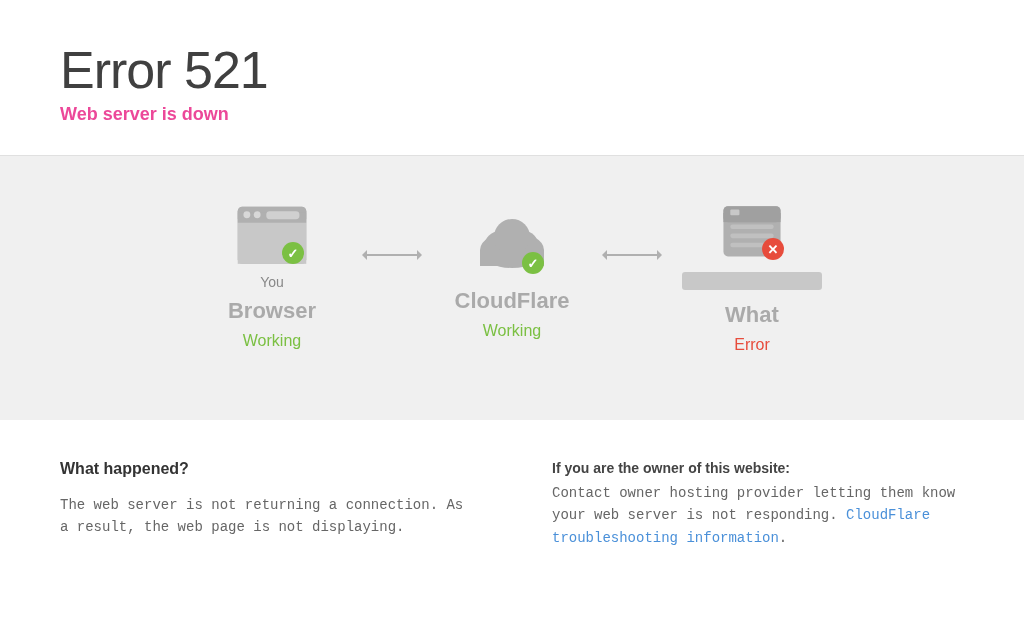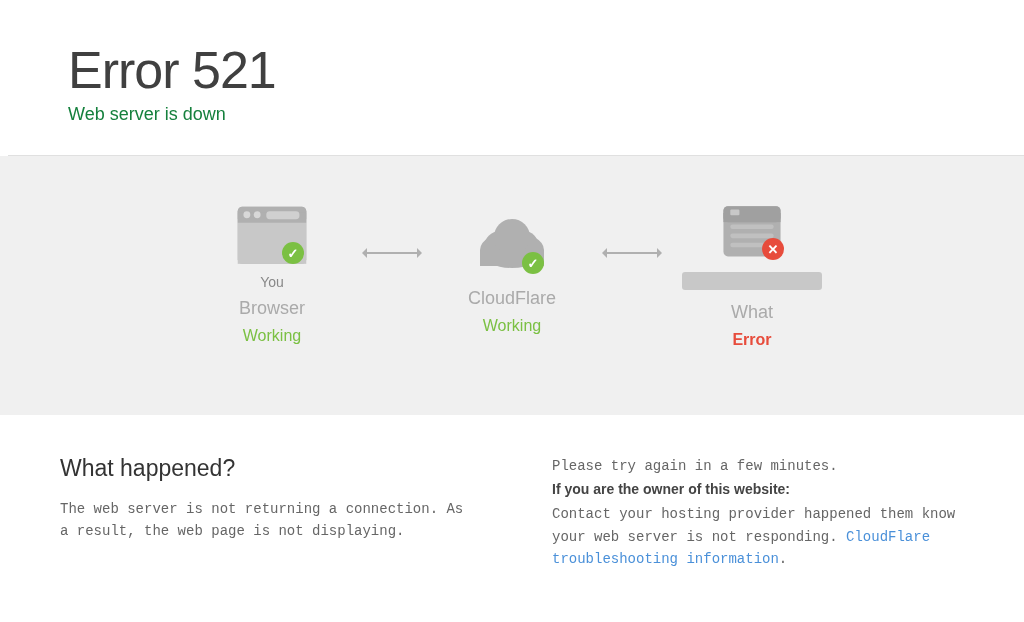--- a/index.html
+++ b/index.html
@@ -3,33 +3,32 @@
   <meta charset="utf-8">
   <style>
     * { margin: 0; padding: 0; box-sizing: border-box; }
     body { font-family: -apple-system, BlinkMacSystemFont, 'Segoe UI', sans-serif; background: #fff; color: #333; width: 1024px; min-height: 622px; }
 
     
     .header-section {
       padding: 40px 94px 30px 60px;
       background: #fff;
       border-bottom: 1px solid #e0e0e0;
-      margin-left: 8px;
     }
     .error-title {
       font-size: 52px;
       font-weight: 300;
       color: #404040;
       letter-spacing: -1px;
     }
     .error-subtitle {
       font-size: 18px;
-      color: #15803d;
+      color: #ec4899;
       margin-top: 4px;
-      font-weight: 400;
+      font-weight: 700;
     }
 
     
     .diagram-section {
       background: #f0f0f0;
       padding: 40px 60px 50px 60px;
       display: flex;
       flex-direction: column;
       align-items: center;
     }
@@ -73,33 +72,33 @@
     .badge-success { background: #7bc043; }
     .badge-error { background: #e74c3c; }
 
     .you-label {
       font-size: 14px;
       color: #888;
       margin-top: -4px;
       text-align: center;
     }
     .node-label {
-      font-size: 18px;
+      font-size: 22px;
       color: #aaa;
-      font-weight: 400;
+      font-weight: 700;
     }
     .node-status-ok {
       font-size: 16px;
       color: #7bc043;
       font-weight: 500;
     }
     .node-status-error {
       font-size: 16px;
       color: #e74c3c;
-      font-weight: 700;
+      font-weight: 400;
     }
 
     
     .arrow-connector {
       display: flex;
       align-items: center;
       justify-content: center;
       width: 80px;
       flex-shrink: 0;
       margin-bottom: 40px;
@@ -135,22 +134,22 @@
       display: flex;
       gap: 80px;
     }
     .content-left {
       flex: 1;
     }
     .content-right {
       flex: 1;
     }
     .section-title {
-      font-size: 23px;
-      font-weight: 400;
+      font-size: 16px;
+      font-weight: 700;
       color: #333;
       margin-bottom: 16px;
     }
     .description-text {
       font-size: 14px;
       color: #666;
       line-height: 1.6;
       font-family: Liberation Mono, monospace;
     }
     .subsection-title {
@@ -254,20 +253,19 @@
 <div style="background:#f0f0f0; text-align:center; padding-bottom:0;">
   <div class="triangle-pointer"></div>
 </div>
 
 <div class="content-section">
   <div class="content-left">
     <h2 class="section-title">What happened?</h2>
     <p class="description-text">The web server is not returning a connection. As a result, the web page is not displaying.</p>
   </div>
   <div class="content-right">
-    <p class="description-text">Please try again in a few minutes.</p>
     <p class="subsection-title">If you are the owner of this website:</p>
     <p class="description-text">
-      <span>Contact your hosting provider happened them know your web server is not responding.</span>
+      <span>Contact owner hosting provider letting them know your web server is not responding.</span>
       <a href="#" class="link-blue">CloudFlare troubleshooting information</a><span>.</span>
     </p>
   </div>
 </div>
 
 </body></html>

